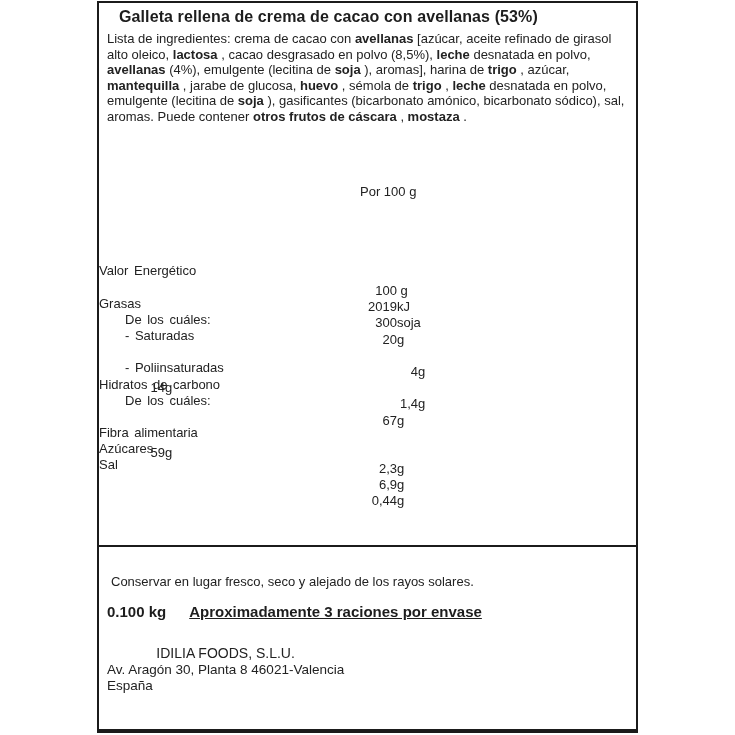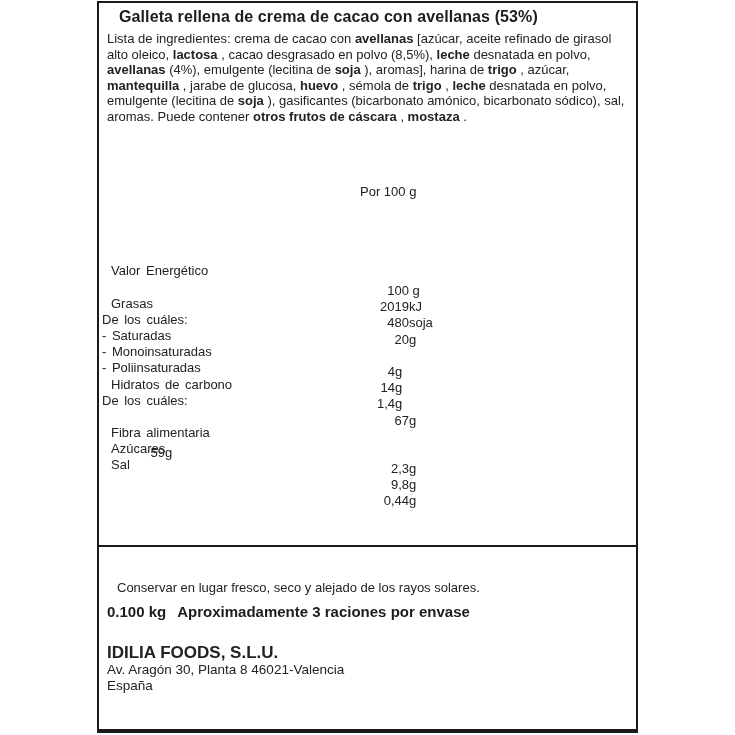--- a/index.html
+++ b/index.html
@@ -33,44 +33,44 @@
   }
   .ingredients b { font-weight:bold; }
   .por-header {
     position:absolute; left:261px; top:181px;
     font-size:13px; line-height:15px;
   }
   .nutrition {
     position:absolute; left:0; top:244px; width:100%;
   }
   .nrow { display:flex; height:16.2px; line-height:16.2px; font-size:13px; }
-  .nlbl { flex:0 0 232px; padding-left:12px; white-space:pre; word-spacing:2px; }
-  .nlbl.ind { flex-basis:227px; padding-left:3px; }
+  .nlbl { flex:0 0 232px; padding-left:0; white-space:pre; word-spacing:2px; }
+  .nlbl.ind { flex-basis:227px; padding-left:26px; }
   .nval { flex:0 0 auto; white-space:pre;margin-top:36px; }
   .nval .num { display:inline-block; width:66px; text-align:right; white-space:pre; }
   .nval .unit { white-space:pre; }
   .divider {
     position:absolute; left:0; top:542px;
     width:100%; height:2px; background:#1b1b1b;
   }
   .storage {
-    position:absolute; left:8px; top:567px; margin:10px;
+    position:absolute; left:8px; top:567px; margin:4px;
     font-size:13px; line-height:16px;
   }
   .weight-line {
     position:absolute; left:8px; top:599px; margin:0;
     font-size:15px; font-weight:bold; line-height:19px;
     color:#1d1d1d;
   }
-  .weight-line .servings { margin-left:11px; }
+  .weight-line .servings { margin-left:23px;text-decoration:underline; }
   .manufacturer {
     position:absolute; left:8px; top:642px;
     font-size:13.5px; line-height:16.5px;
   }
-  .mfr-name { font-weight:bold; font-size:17px; }
+  .mfr-name { font-weight:normal; font-size:14px;text-align:center; }
 </style>
 </head>
 <body>
 
 <div class="label-box">
 
   <h1 class="title">Galleta rellena de crema de cacao con avellanas (53%)</h1>
 
   <p class="ingredients" id="ingredients"><span>Lista de ingredientes: crema de cacao con </span><b>avellanas</b><span> [azúcar, aceite refinado de girasol alto oleico, </span><b>lactosa</b><span> , cacao desgrasado en polvo (8,5%), </span><b>leche</b><span> desnatada en polvo, </span><b>avellanas</b><span> (4%), emulgente (lecitina de </span><b>soja</b><span> ), aromas], harina de </span><b>trigo</b><span> , azúcar, </span><b>mantequilla</b><span> , jarabe de glucosa, </span><b>huevo</b><span> , sémola de </span><b>trigo</b><span> , </span><b>leche</b><span> desnatada en polvo, emulgente (lecitina de </span><b>soja</b><span> ), gasificantes (bicarbonato amónico, bicarbonato sódico), sal, aromas. Puede contener </span><b>otros frutos de cáscara</b><span> , </span><b>mostaza</b><span> .</span></p>
 
@@ -80,36 +80,35 @@
       <div class="nrow">
         <span class="nlbl"></span>
         <span class="nval"><span class="num">100</span><span class="unit"> g</span></span>
       </div>
       <div class="nrow">
         <span class="nlbl">Valor Energético</span>
         <span class="nval"><span class="num">2019</span><span class="unit">kJ</span></span>
       </div>
       <div class="nrow">
         <span class="nlbl"></span>
-        <span class="nval"><span class="num">480</span><span class="unit">soja</span></span>
+        <span class="nval"><span class="num">300</span><span class="unit">soja</span></span>
       </div>
       <div class="nrow">
         <span class="nlbl">Grasas</span>
         <span class="nval"><span class="num">20</span><span class="unit">g</span></span>
       </div>
       <div class="nrow">
         <span class="nlbl ind">De los cuáles:</span>
         <span class="nval"><span class="num"></span><span class="unit"></span></span>
       </div>
       <div class="nrow">
         <span class="nlbl ind">- Saturadas</span>
         <span class="nval"><span class="num">4</span><span class="unit">g</span></span>
       </div>
       <div class="nrow">
-        <span class="nlbl ind">- Monoinsaturadas</span>
         <span class="nval"><span class="num">14</span><span class="unit">g</span></span>
       </div>
       <div class="nrow">
         <span class="nlbl ind">- Poliinsaturadas</span>
         <span class="nval"><span class="num">1,4</span><span class="unit">g</span></span>
       </div>
       <div class="nrow">
         <span class="nlbl">Hidratos de carbono</span>
         <span class="nval"><span class="num">67</span><span class="unit">g</span></span>
       </div>
@@ -119,21 +118,21 @@
       </div>
       <div class="nrow">
         <span class="nval"><span class="num">59</span><span class="unit">g</span></span>
       </div>
       <div class="nrow">
         <span class="nlbl">Fibra alimentaria</span>
         <span class="nval"><span class="num">2,3</span><span class="unit">g</span></span>
       </div>
       <div class="nrow">
         <span class="nlbl">Azúcares</span>
-        <span class="nval"><span class="num">9,8</span><span class="unit">g</span></span>
+        <span class="nval"><span class="num">6,9</span><span class="unit">g</span></span>
       </div>
       <div class="nrow">
         <span class="nlbl">Sal</span>
         <span class="nval"><span class="num">0,44</span><span class="unit">g</span></span>
       </div>
     </div>
 
   <div class="divider"></div>
 
   <p class="storage">Conservar en lugar fresco, seco y alejado de los rayos solares.</p>

